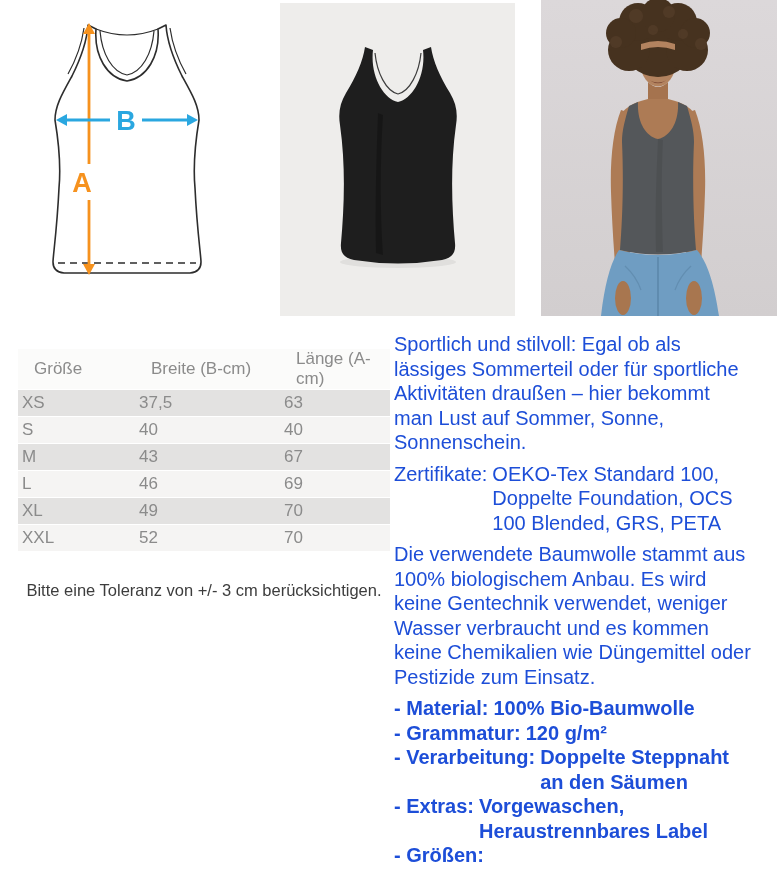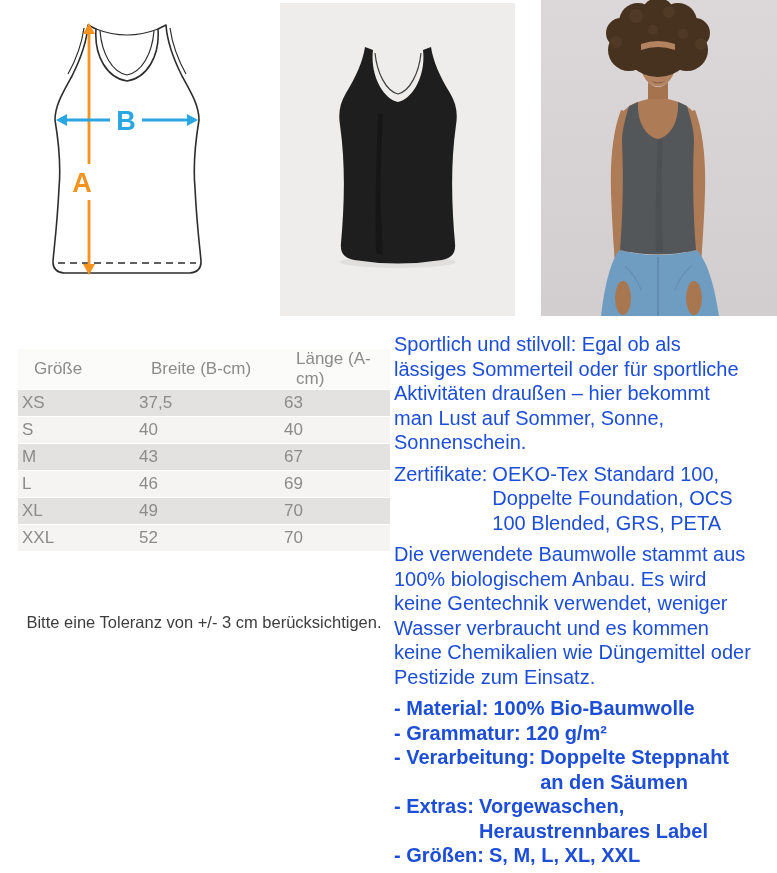--- a/index.html
+++ b/index.html
@@ -25,21 +25,21 @@
   .size-table col.c3{width:110px;}
   .size-table th{
     font-weight:400;text-align:left;background:#fbfbfa;
     height:27px;padding:0 0 0 16px;color:#8b8b8b;
   }
   .size-table td{height:26px;padding:0 0 0 4px;}
   .size-table tbody tr:nth-child(odd) td{background:#e3e2e1;}
   .size-table tbody tr:nth-child(even) td{background:#f5f4f3;}
 
   .tolerance-note{
-    position:absolute;left:8px;top:596px;width:392px;
+    position:absolute;left:8px;top:564px;width:392px;
     text-align:center;font-size:16.5px;color:#3d3d3d;
   }
 
   
   .desc{
     position:absolute;left:394px;top:332px;width:360px;
     font-size:20px;line-height:24.5px;color:#1d4ed8;
     hyphens:auto;-webkit-hyphens:auto;word-wrap:break-word;
   }
   .desc p{margin:0 0 7px 0;}
@@ -272,16 +272,15 @@
     <li>
       <span class="lbl">- Verarbeitung:</span>
       <span class="val">Doppelte Steppnaht an den Säumen</span>
     </li>
     <li>
       <span class="lbl">- Extras:</span>
       <span class="val">Vorgewaschen, Heraustrennbares Label</span>
     </li>
     <li>
       <span class="lbl">- Größen:</span>
-      <span class="val">S, M, L, XL, XXL</span>
     </li>
   </ul>
 </div>
 
 </body></html>

